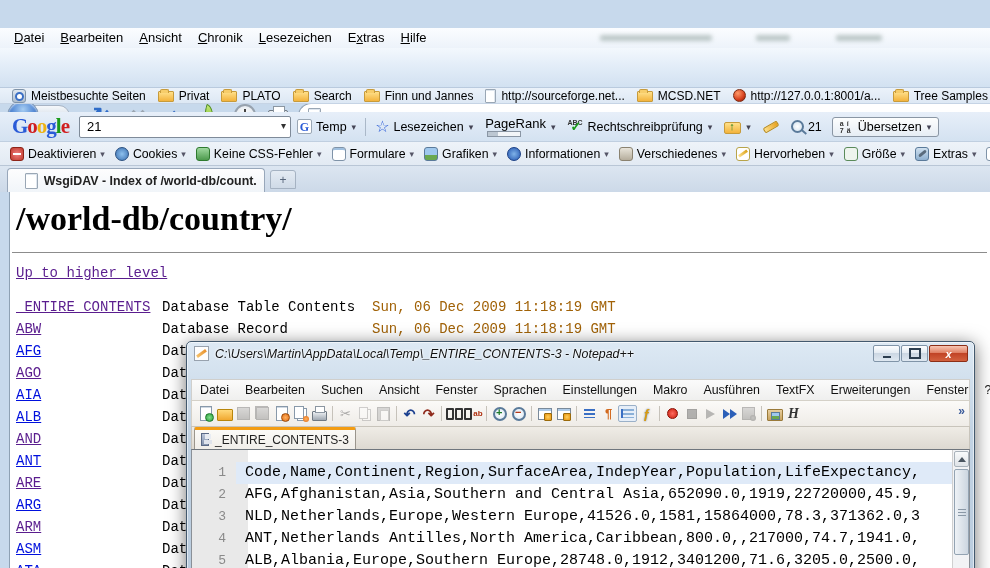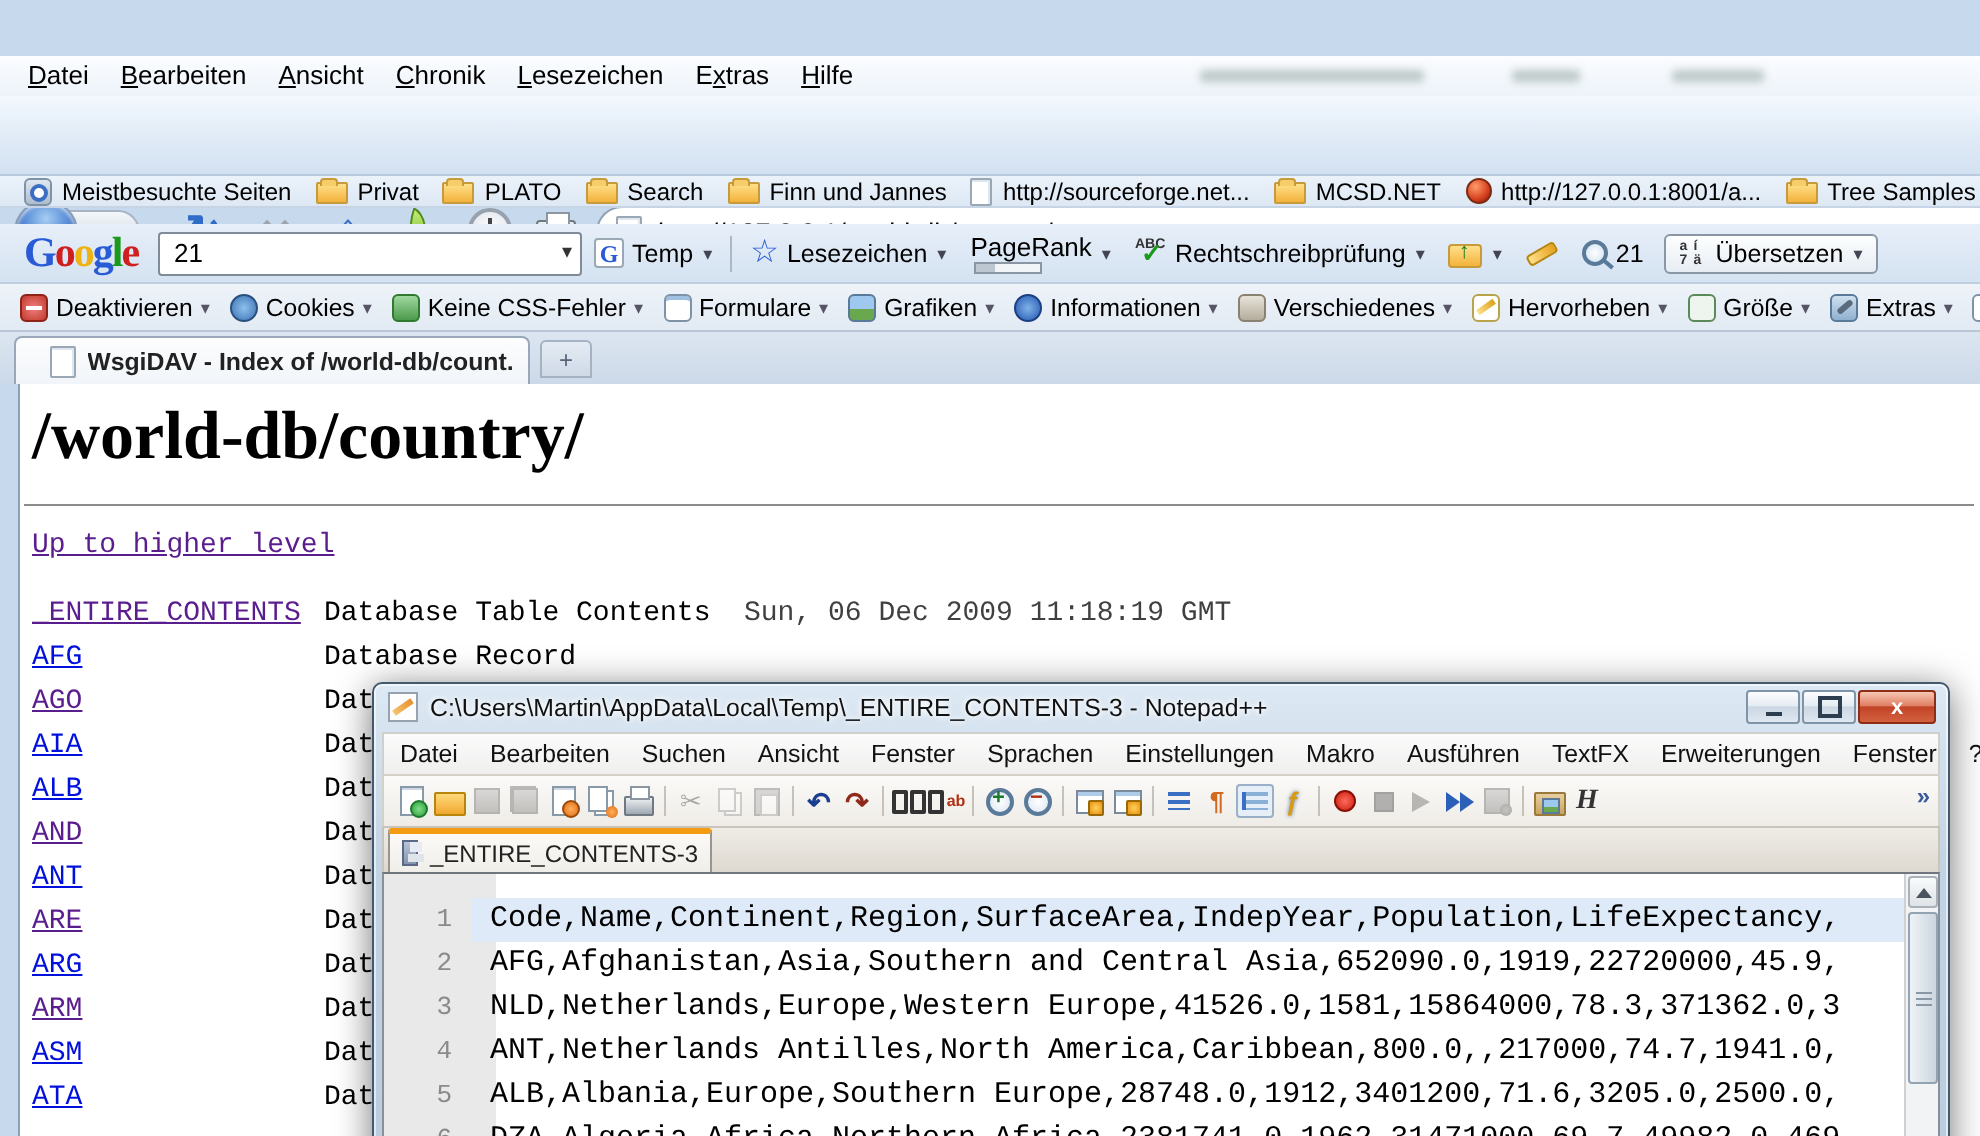--- a/index.html
+++ b/index.html
@@ -149,28 +149,28 @@
   .ff-content { position:absolute; left:9px; top:192px; width:981px; height:376px; background:#fff;
     border-left:1px solid #8ea1b4; overflow:hidden; }
   .page-h1 { font-family:"Liberation Serif",serif; font-weight:bold; font-size:34px; color:#000; margin:8px 0 0 6px; }
   .page-hr { border:none; border-top:1px solid #8c8c8c; border-bottom:1px solid #fff; margin:14px 3px 0 2px; }
   .listing { font-family:"Liberation Mono",monospace; font-size:14px; line-height:22px; margin:8px 0 0 6px; white-space:nowrap; }
   .listing a { text-decoration:underline; color:#0010dd; cursor:pointer; }
   .listing a.visited { color:#5a1d8e; }
   .up-link { display:inline-block; margin-bottom:12px; }
   .rname { display:inline-block; width:146px; }
   .rtype { display:inline-block; width:210px; color:#000; }
-  .rdate { color:#404040; }
+  .rdate { color:#a16207; }
 
   
   .np { position:absolute; left:186px; top:341px; width:789px; height:300px;
     background:linear-gradient(180deg,#dde9f4 0%,#c2d3e4 30%,#b6c9dc 100%);
     border:1px solid #43596e; border-radius:5px 5px 0 0;
     box-shadow:0 3px 18px rgba(0,0,0,.55), inset 0 0 0 1px rgba(255,255,255,.55); }
-  .np-titlebar { position:relative; height:24px; }
+  .np-titlebar { position:relative; height:37px;font-style:italic; }
   .np-appicon { position:absolute; left:7px; top:4px; width:15px; height:15px; background:#fdfdfd; border:1px solid #98a2ae; }
   .np-appicon::after { content:""; position:absolute; left:1px; top:5px; width:11px; height:3px;
     background:linear-gradient(90deg,#f5c26b,#e8912d); transform:rotate(-35deg); }
   .np-title { position:absolute; left:28px; top:0; line-height:24px; font-size:12.4px; color:#111;
     text-shadow:0 0 3px #fff, 0 0 3px #fff; white-space:nowrap; }
   .np-btns { position:absolute; right:6px; top:3px; display:flex; gap:1px; }
   .np-btn { width:27px; height:17px; border:1px solid #8094a8; border-radius:2px;
     background:linear-gradient(180deg,#fdfeff,#e5ecf3 45%,#ccd7e3 50%,#dfe8f1);
     display:flex; align-items:center; justify-content:center; }
   .np-btn-min::before { content:""; width:8px; height:2px; background:#2c3e50; margin-top:6px; }
@@ -491,20 +491,21 @@
 
   <div class="ff-content">
     <h1 class="page-h1">/world-db/country/</h1>
     <hr class="page-hr">
     <div class="listing">
       <a class="up-link visited">Up to higher level</a>
       <div>
 
           <div class="row"><a class="rname visited">_ENTIRE_CONTENTS</a><span class="rtype">Database Table Contents</span><span class="rdate">Sun, 06 Dec 2009 11:18:19 GMT</span></div>
 
+          <div class="row"><a class="rname visited">ABW</a><span class="rtype">Database Record</span><span class="rdate">Sun, 06 Dec 2009 11:18:19 GMT</span></div>
 
           <div class="row"><a class="rname">AFG</a><span class="rtype">Database Record</span><span class="rdate"></span></div>
 
           <div class="row"><a class="rname visited">AGO</a><span class="rtype">Database Record</span><span class="rdate"></span></div>
 
           <div class="row"><a class="rname">AIA</a><span class="rtype">Database Record</span><span class="rdate"></span></div>
 
           <div class="row"><a class="rname">ALB</a><span class="rtype">Database Record</span><span class="rdate"></span></div>
 
           <div class="row"><a class="rname visited">AND</a><span class="rtype">Database Record</span><span class="rdate"></span></div>

